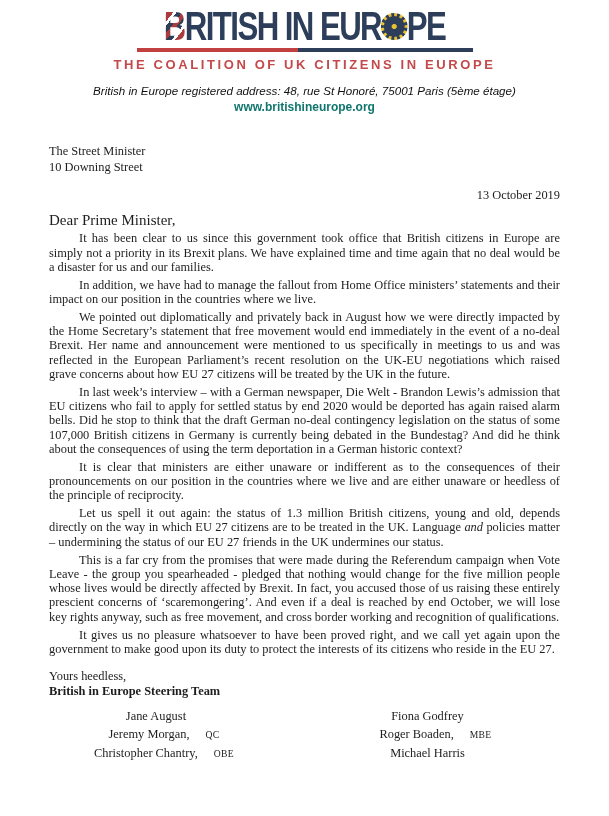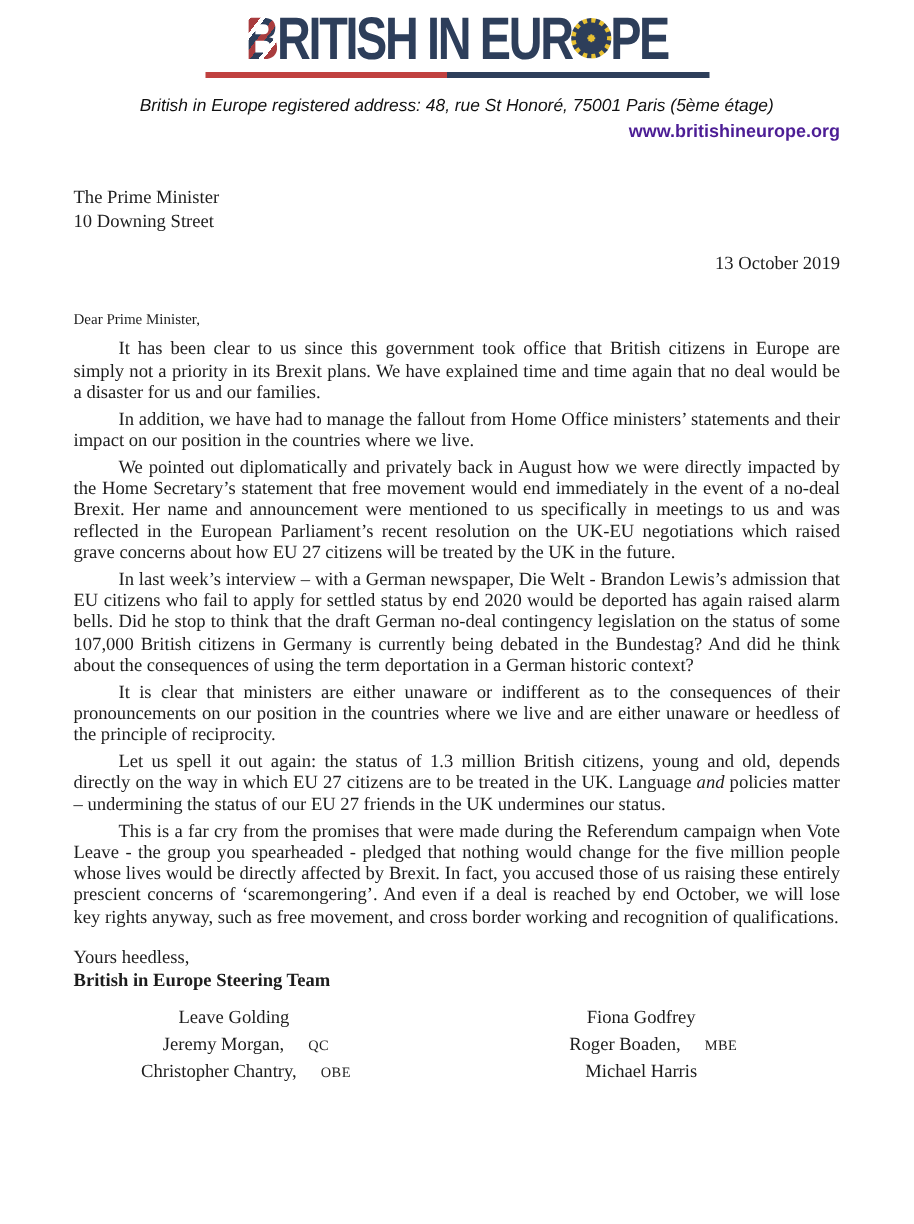--- a/index.html
+++ b/index.html
@@ -35,26 +35,26 @@
   .tagline{
     font-family:"Liberation Sans","DejaVu Sans",sans-serif;font-weight:bold;
     font-size:13px;letter-spacing:2.6px;color:#c3494b;line-height:15px;
   }
   .reg-address{
     margin-top:12px;font-family:"Liberation Sans","DejaVu Sans",sans-serif;
     font-style:italic;font-size:11.6px;line-height:13px;color:#111;
   }
   .website{
     margin-top:3px;font-family:"Liberation Sans","DejaVu Sans",sans-serif;
-    font-weight:bold;font-size:12px;line-height:14px;color:#4c1d95;text-align:right;
+    font-weight:bold;font-size:12px;line-height:14px;color:#0f766e;
   }
   
   .recipient{margin-top:29px;font-size:12.4px;line-height:16.4px;}
   .date-line{margin-top:13px;text-align:right;font-size:12.4px;line-height:15px;}
-  .salutation{margin-top:24px;font-size:10px;line-height:14.5px;}
+  .salutation{margin-top:10px;font-size:15px;line-height:14.5px;}
   .letter-body p{
     margin:3.5px 0 0 0;text-align:justify;text-indent:30px;
     font-size:12.4px;line-height:14.3px;
   }
   .letter-body .em{font-style:italic;}
   .closing{margin-top:13px;font-size:12.4px;line-height:15px;}
   .steering-heading{font-weight:bold;font-size:12.4px;line-height:15px;}
   .sig-grid{
     margin-top:8px;display:grid;grid-template-columns:45% 55%;
     font-size:12.4px;
@@ -71,48 +71,50 @@
   <div class="letterhead">
     <div class="logo-line">
       <span class="logo-scale">
         <span class="jack-b">B</span><span>RITISH IN EUR</span><span class="eu-o"></span><span>PE</span>
       </span>
     </div>
     <div class="divider">
       <div class="seg-red"></div>
       <div class="seg-navy"></div>
     </div>
+    <div class="tagline">THE COALITION OF UK CITIZENS IN EUROPE</div>
     <div class="reg-address">British in Europe registered address: 48, rue St Honoré, 75001 Paris (5ème étage)</div>
     <div class="website">www.britishineurope.org</div>
   </div>
 
   <div class="recipient">
-    <div>The Prime Minister</div>
+    <div>The Street Minister</div>
     <div>10 Downing Street</div>
   </div>
 
   <div class="date-line">13 October 2019</div>
 
   <div class="salutation">Dear Prime Minister,</div>
 
   <div class="letter-body">
     <p>It has been clear to us since this government took office that British citizens in Europe are simply not a priority in its Brexit plans.  We have explained time and time again that no deal would be a disaster for us and our families.</p>
     <p>In addition, we have had to manage the fallout from Home Office ministers’ statements and their impact on our position in the countries where we live.</p>
     <p>We pointed out diplomatically and privately back in August how we were directly impacted by the Home Secretary’s statement that free movement would end immediately in the event of a no-deal Brexit.  Her name and announcement were mentioned to us specifically in meetings to us and was reflected in the European Parliament’s recent resolution on the UK-EU negotiations which raised grave concerns about how EU 27 citizens will be treated by the UK in the future.</p>
     <p>In last week’s interview – with a German newspaper, Die Welt - Brandon Lewis’s admission that EU citizens who fail to apply for settled status by end 2020 would be deported has again raised alarm bells.  Did he stop to think that the draft German no-deal contingency legislation on the status of some 107,000 British citizens in Germany is currently being debated in the Bundestag? And did he think about the consequences of using the term deportation in a German historic context?</p>
     <p>It is clear that ministers are either unaware or indifferent as to the consequences of their pronouncements on our position in the countries where we live and are either unaware or heedless of the principle of reciprocity.</p>
     <p><span>Let us spell it out again: the status of 1.3 million British citizens, young and old, depends directly on the way in which EU 27 citizens are to be treated in the UK. Language </span><span class="em">and</span><span> policies matter – undermining the status of our EU 27 friends in the UK undermines our status.</span></p>
     <p>This is a far cry from the promises that were made during the Referendum campaign when Vote Leave - the group you spearheaded - pledged that nothing would change for the five million people whose lives would be directly affected by Brexit.  In fact, you accused those of us raising these entirely prescient concerns of ‘scaremongering’.  And even if a deal is reached by end October, we will lose key rights anyway, such as free movement, and cross border working and recognition of qualifications.</p>
+    <p>It gives us no pleasure whatsoever to have been proved right, and we call yet again upon the government to make good upon its duty to protect the interests of its citizens who reside in the EU 27.</p>
   </div>
 
   <div class="closing">Yours heedless,</div>
   <div class="steering-heading">British in Europe Steering Team</div>
 
   <div class="sig-grid">
-    <div class="sig left"><span>Leave Golding</span><span class="suffix"></span></div>
+    <div class="sig left"><span>Jane August</span><span class="suffix"></span></div>
     <div class="sig right"><span>Fiona Godfrey</span><span class="suffix"></span></div>
     <div class="sig left"><span>Jeremy Morgan,</span><span class="suffix">QC</span></div>
     <div class="sig right"><span>Roger Boaden,</span><span class="suffix">MBE</span></div>
     <div class="sig left"><span>Christopher Chantry,</span><span class="suffix">OBE</span></div>
     <div class="sig right"><span>Michael Harris</span><span class="suffix"></span></div>
 
   </div>
 
 </div>
 

